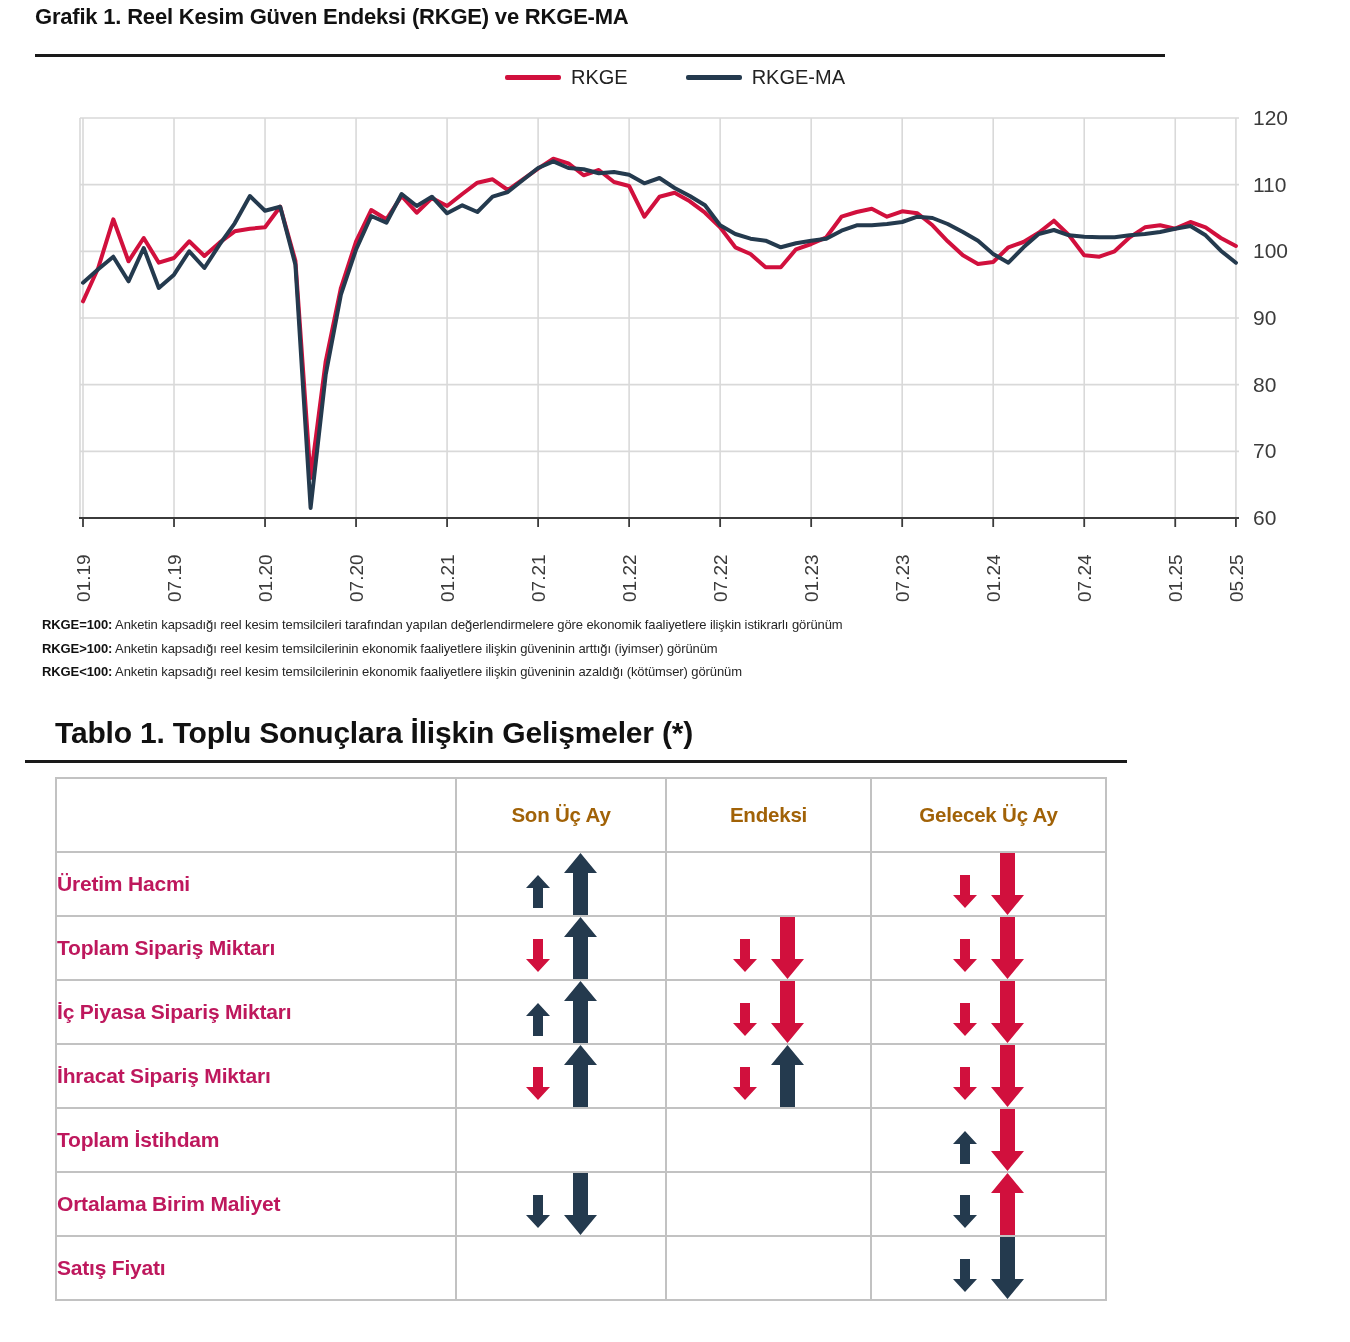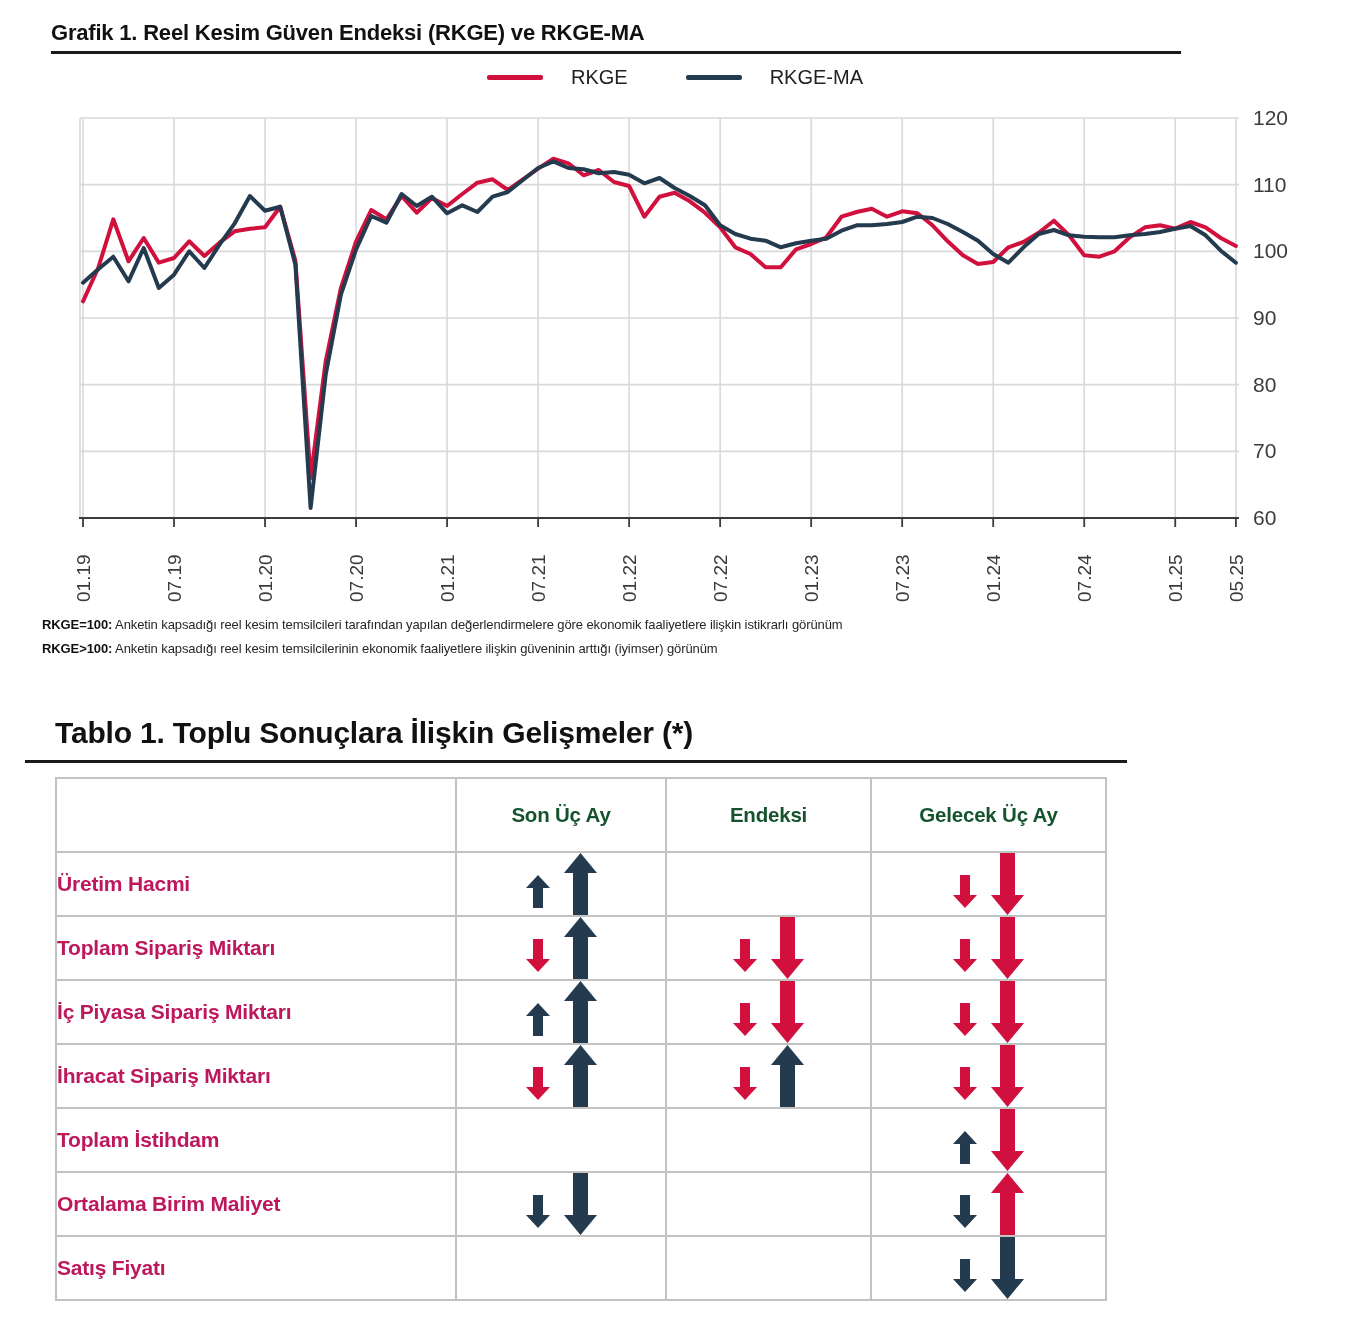--- a/index.html
+++ b/index.html
@@ -1,42 +1,42 @@
 <!DOCTYPE html>
 <html><head>
 <meta charset="utf-8">
 <style>
   html,body{margin:0;padding:0;background:#ffffff;}
   body{font-family:"Liberation Sans","DejaVu Sans",sans-serif;color:#1a1a1a;}
   .page{position:relative;width:1350px;height:1342px;background:#fff;overflow:hidden;}
 
-  .chart-title{position:absolute;left:35px;top:4px;width:1130px;margin:16px;
+  .chart-title{position:absolute;left:35px;top:4px;width:1130px;margin:0;
     font-size:22px;font-weight:700;letter-spacing:-0.2px;color:#111;
-    padding-bottom:5px;border-bottom:3px solid #1a1a1a;}
+    padding-bottom:24px;border-bottom:3px solid #1a1a1a;}
   .legend{position:absolute;top:66px;left:0;width:1350px;display:flex;
     justify-content:center;gap:58px;align-items:center;}
-  .legend-item{display:flex;align-items:center;gap:28px;font-size:20px;color:#222;}
+  .legend-item{display:flex;align-items:center;gap:10px;font-size:20px;color:#222;}
   .legend-swatch{display:inline-block;width:56px;height:5px;border-radius:2px;}
 
   .chart-wrap{position:absolute;top:105px;left:0;width:1350px;height:505px;}
   .chart-wrap svg{overflow:visible;}
 
   .notes{position:absolute;top:613px;left:42px;width:1280px;font-size:13px;
     line-height:23.5px;color:#262626;letter-spacing:-0.1px;}
   .notes p{margin:0;}
   .notes b{color:#111;}
 
   .table-title{position:absolute;left:25px;top:716px;width:1102px;margin:0;
     padding-left:30px;padding-bottom:10px;font-size:30px;font-weight:700;
     letter-spacing:-0.2px;color:#111;border-bottom:3px solid #1a1a1a;box-sizing:border-box;}
 
   table.results{position:absolute;left:55px;top:777px;border-collapse:collapse;
     table-layout:fixed;width:1050px;}
   table.results th,table.results td{border:2px solid #c2c2c2;padding:0;}
-  table.results th{height:72px;font-size:20.5px;font-weight:700;color:#14532d;
+  table.results th{height:72px;font-size:20.5px;font-weight:700;color:#a16207;
     letter-spacing:-0.2px;text-align:center;}
   td.row-label{height:59px;font-size:21px;font-weight:700;color:#be185d;
     letter-spacing:-0.2px;padding-left:12px;}
   td.arrow-cell{height:59px;vertical-align:bottom;}
   .arrow-wrap{display:flex;height:100%;align-items:flex-end;justify-content:center;
     gap:14px;overflow:visible;}
   .arrow-wrap svg{display:block;overflow:visible;}
   .arrow-wrap svg.short{margin-bottom:7px;}
   .arrow-wrap svg.long{margin-bottom:0px;}
 
@@ -121,20 +121,21 @@
         <text transform="translate(1242.92,497) rotate(-90)" font-size="19" fill="#3b3b3b" font-family="&quot;Liberation Sans&quot;,sans-serif">05.25</text>
         <line x1="79" y1="413" x2="1239" y2="413" stroke="#3b3b3b" stroke-width="2.2"></line>
         <polyline points="83.0,196.3 98.2,163.0 113.3,114.3 128.5,156.3 143.7,133.0 158.8,157.7 174.0,153.0 189.2,136.3 204.4,151.0 219.5,137.7 234.7,126.3 249.9,123.7 265.0,122.3 280.2,101.7 295.4,155.7 310.6,373.0 325.7,256.3 340.9,183.0 356.1,136.3 371.2,105.0 386.4,114.3 401.6,91.0 416.7,107.7 431.9,93.0 447.1,101.0 462.3,89.0 477.4,77.7 492.6,74.3 507.8,85.0 522.9,74.3 538.1,63.7 553.3,53.7 568.4,58.3 583.6,70.3 598.8,65.0 614.0,77.0 629.1,81.0 644.3,111.7 659.5,91.7 674.6,87.7 689.8,96.3 705.0,107.7 720.1,122.3 735.3,142.3 750.5,149.0 765.6,162.3 780.8,162.3 796.0,144.3 811.2,139.0 826.3,132.3 841.5,111.7 856.7,107.0 871.8,103.7 887.0,111.7 902.2,106.3 917.4,108.3 932.5,120.3 947.7,136.3 962.9,150.3 978.0,159.0 993.2,157.0 1008.4,142.3 1023.5,137.0 1038.7,127.7 1053.9,115.7 1069.0,130.3 1084.2,150.3 1099.4,151.7 1114.6,146.3 1129.7,132.3 1144.9,122.3 1160.1,120.3 1175.2,123.7 1190.4,117.0 1205.6,122.3 1220.8,133.0 1235.9,141.0" fill="none" stroke="#d1103d" stroke-width="4" stroke-linejoin="round" stroke-linecap="round"></polyline>
         <polyline points="83.0,177.7 98.2,164.3 113.3,151.7 128.5,176.3 143.7,143.0 158.8,183.0 174.0,169.7 189.2,146.3 204.4,163.0 219.5,139.7 234.7,118.3 249.9,91.0 265.0,105.7 280.2,101.7 295.4,159.7 310.6,403.0 325.7,269.7 340.9,189.7 356.1,144.3 371.2,111.0 386.4,117.7 401.6,89.0 416.7,101.0 431.9,91.7 447.1,108.3 462.3,100.3 477.4,107.0 492.6,91.7 507.8,87.0 522.9,75.0 538.1,63.0 553.3,56.3 568.4,63.0 583.6,64.3 598.8,68.3 614.0,67.0 629.1,69.7 644.3,78.3 659.5,73.0 674.6,83.0 689.8,91.0 705.0,100.3 720.1,120.3 735.3,129.0 750.5,133.7 765.6,135.7 780.8,142.3 796.0,138.3 811.2,135.7 826.3,133.7 841.5,125.7 856.7,120.3 871.8,120.3 887.0,119.0 902.2,117.0 917.4,111.7 932.5,113.0 947.7,119.0 962.9,127.0 978.0,135.7 993.2,149.0 1008.4,157.7 1023.5,142.3 1038.7,129.0 1053.9,125.0 1069.0,130.3 1084.2,131.7 1099.4,132.3 1114.6,132.3 1129.7,130.3 1144.9,129.0 1160.1,127.0 1175.2,123.7 1190.4,121.0 1205.6,130.3 1220.8,145.7 1235.9,157.7" fill="none" stroke="#243a4e" stroke-width="4" stroke-linejoin="round" stroke-linecap="round"></polyline>
       </svg>
   </div>
 
   <div class="notes">
     <p><b>RKGE=100:</b> <span>Anketin kapsadığı reel kesim temsilcileri tarafından yapılan değerlendirmelere göre ekonomik faaliyetlere ilişkin istikrarlı görünüm</span></p>
     <p><b>RKGE&gt;100:</b> <span>Anketin kapsadığı reel kesim temsilcilerinin ekonomik faaliyetlere ilişkin güveninin arttığı (iyimser) görünüm</span></p>
+    <p><b>RKGE&lt;100:</b> <span>Anketin kapsadığı reel kesim temsilcilerinin ekonomik faaliyetlere ilişkin güveninin azaldığı (kötümser) görünüm</span></p>
   </div>
 
   <h2 class="table-title">Tablo 1. Toplu Sonuçlara İlişkin Gelişmeler (*)</h2>
 
   <table class="results">
     <colgroup>
       <col style="width:400px">
         <col style="width:210px">
         <col style="width:205px">
         <col style="width:235px">

